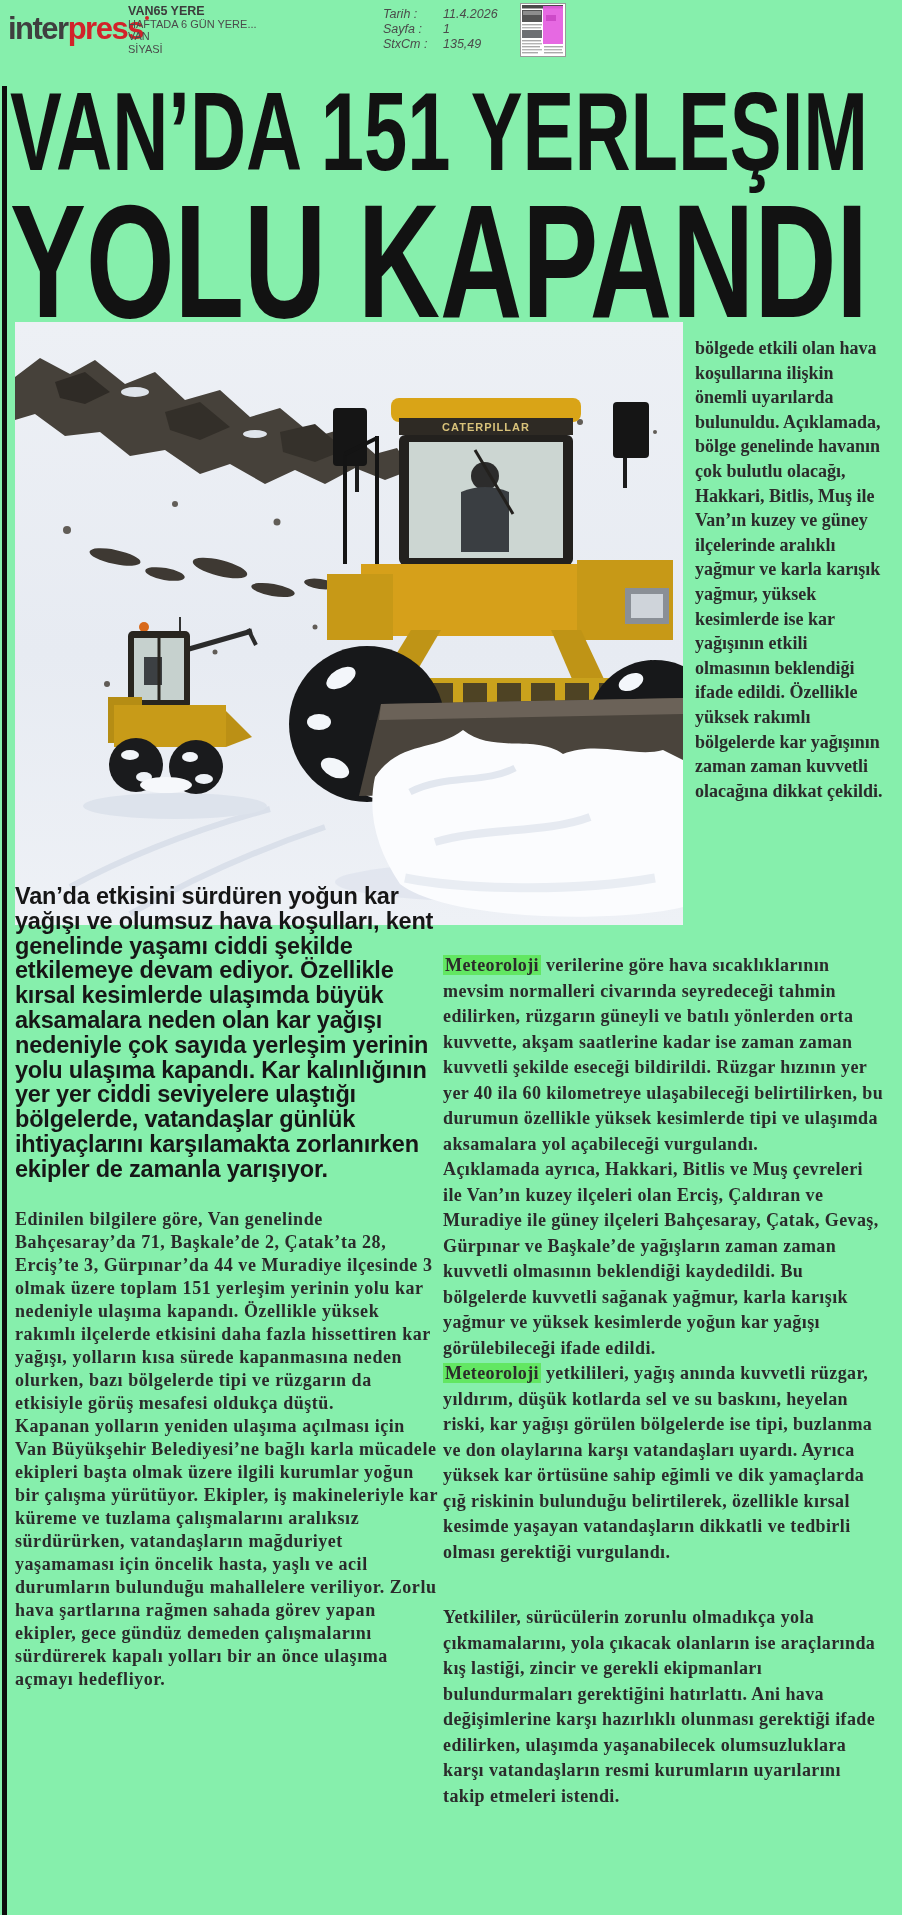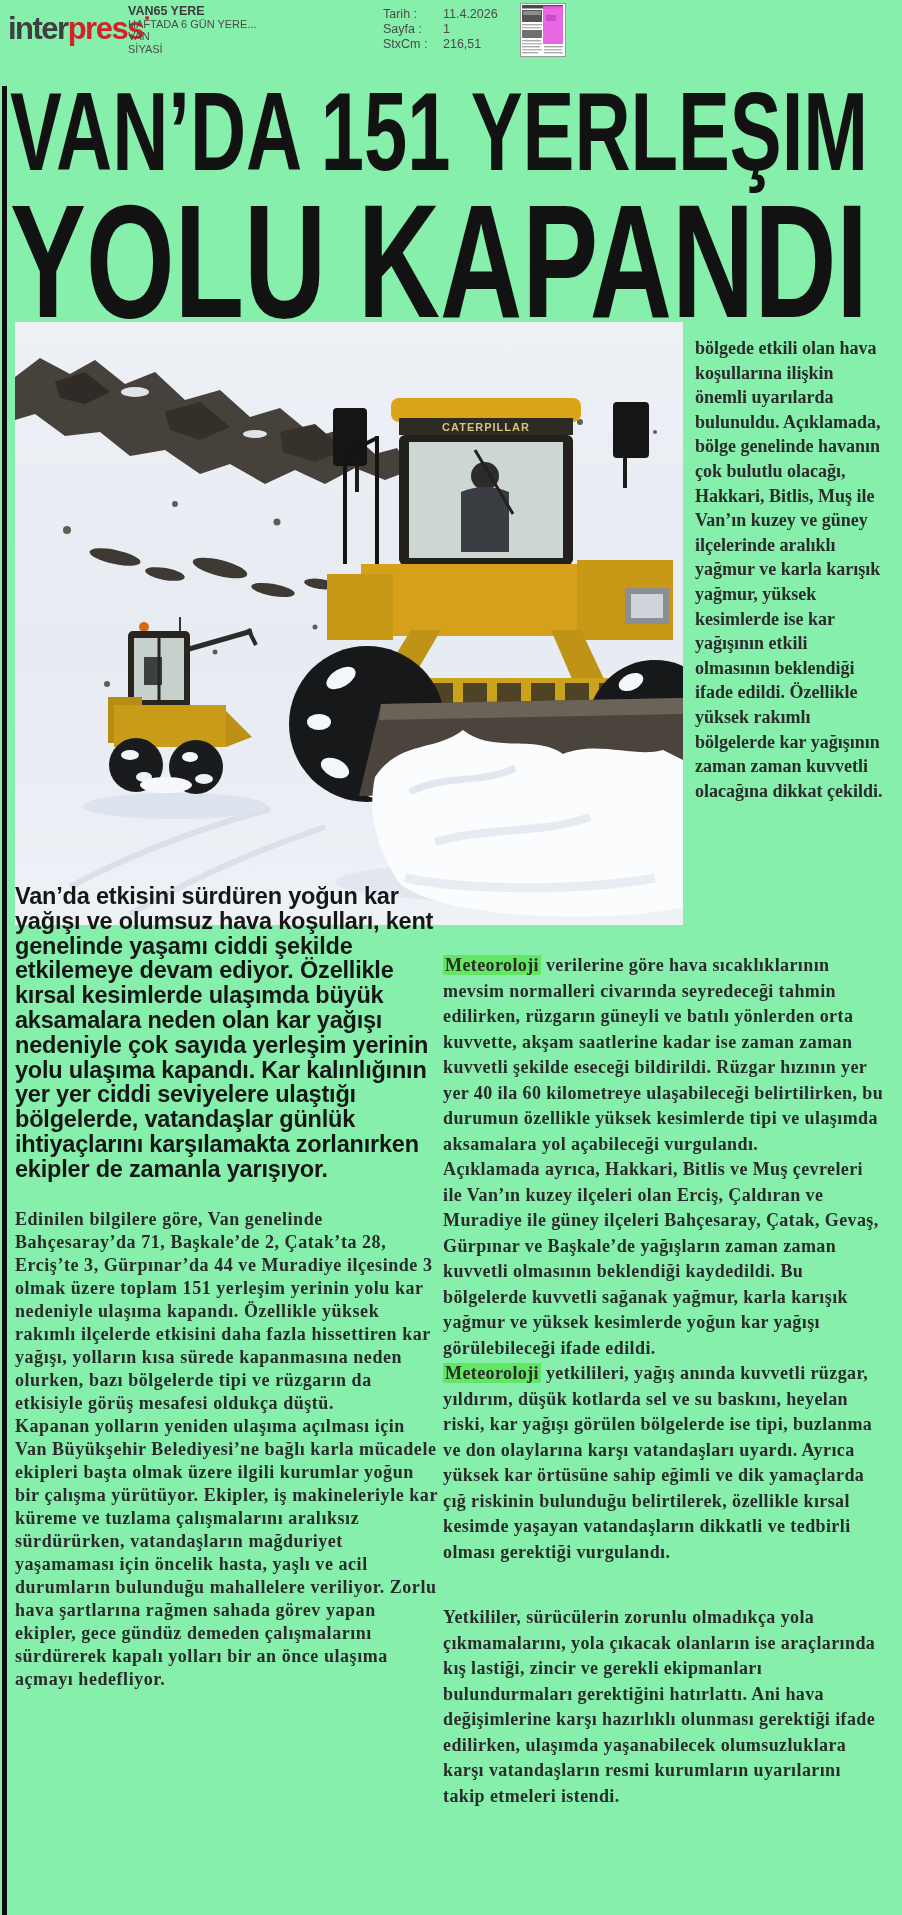--- a/index.html
+++ b/index.html
@@ -8,21 +8,21 @@
   .abs{position:absolute;}
 
   
   .logo{left:8px;top:12px;font-size:31px;font-weight:bold;letter-spacing:-1.5px;line-height:34px;}
   .logo .p1{color:#3f3f3f;}
   .logo .p2{color:#d2232a;}
   .logo .tm{display:inline-block;width:4px;height:4px;background:#d2232a;border-radius:50%;
             vertical-align:top;margin:4px 0 0 2px;}
   .src{left:128px;top:5px;color:#4b4b4b;line-height:12.5px;font-size:11px;white-space:nowrap;}
   .src .nm{font-size:12.5px;font-weight:bold;color:#3c3c3c;}
-  .meta{left:383px;top:7px;color:#4b4b4b;font-size:12.5px;line-height:15px;}
+  .meta{left:383px;top:7px;color:#4b4b4b;font-size:12.5px;line-height:15px;font-style:italic;}
   .meta .row{display:flex;}
   .meta .lbl{width:58px;}
   .meta .val{margin-left:2px;}
   .thumb{left:520px;top:3px;}
 
   
   .rule{left:2px;top:86px;width:5px;height:1829px;background:#0d0d0d;}
 
   
   .headline{left:10px;top:88px;}
@@ -63,21 +63,21 @@
     <div class="row">
       <span class="lbl">Tarih :</span>
       <span class="val">11.4.2026</span>
     </div>
     <div class="row">
       <span class="lbl">Sayfa :</span>
       <span class="val">1</span>
     </div>
     <div class="row">
       <span class="lbl">StxCm :</span>
-      <span class="val">216,51</span>
+      <span class="val">135,49</span>
     </div>
   </div>
 
   <svg class="abs thumb" width="46" height="54" viewBox="0 0 46 54">
     <rect x="0.5" y="0.5" width="45" height="53" fill="#ffffff" stroke="#9a9a9a"></rect>
     <rect x="2" y="2" width="41" height="3.5" fill="#4a4a4a"></rect>
     <rect x="2" y="7" width="20" height="12" fill="#555"></rect>
     <rect x="3" y="8" width="18" height="4" fill="#8d8d8d"></rect>
     <rect x="2" y="21" width="20" height="1.4" fill="#aaa"></rect>
       <rect x="2" y="24" width="19" height="1.4" fill="#b5b5b5"></rect>

